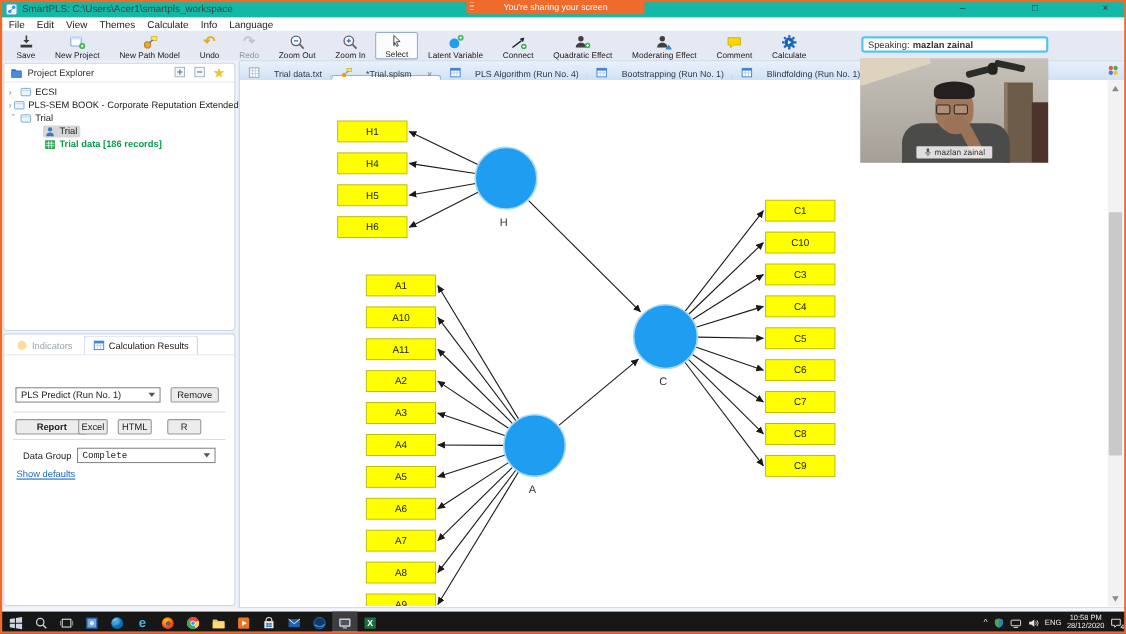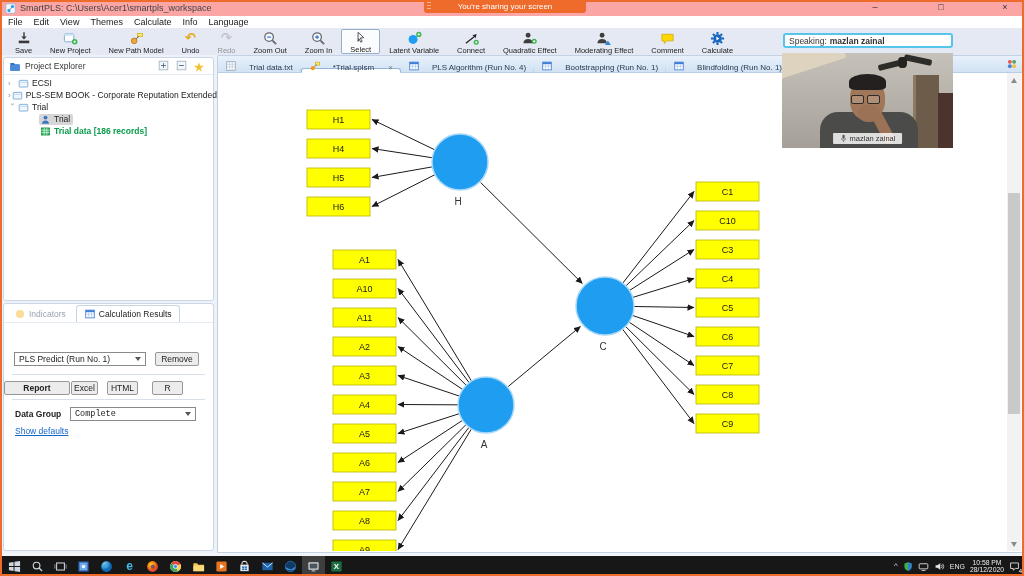--- a/index.html
+++ b/index.html
@@ -7,21 +7,21 @@
   #app{position:relative;width:1024px;height:576px;background:#eef1f7;font-family:"Liberation Sans",sans-serif;overflow:hidden;}
 
   
   #share-border{position:absolute;inset:0;border:2px solid #ee6b2c;pointer-events:none;z-index:90;}
   #share-banner{position:absolute;left:424px;top:0;width:162px;height:13px;background:#ee6b2c;color:#fff;
     font-size:8px;display:flex;align-items:center;justify-content:center;border-radius:0 0 3px 3px;z-index:91;}
   #share-banner .grip{position:absolute;left:3px;top:2px;width:4px;height:9px;
     background:repeating-linear-gradient(#f8b08a 0 1px,transparent 1px 3px);}
 
   
-  #titlebar{position:absolute;left:0;top:0;width:1024px;height:16px;background:#fca5a5;display:flex;align-items:center;font-size:9px;color:#444;}
+  #titlebar{position:absolute;left:0;top:0;width:1024px;height:16px;background:#14b8a6;display:flex;align-items:center;font-size:9px;color:#444;}
   #titlebar .icon{margin:0 4px 0 5px;display:inline-flex;}
   .winbtn{position:absolute;top:0;width:26px;height:15px;text-align:center;font-size:9px;color:#333;line-height:15px;}
   #win-min{left:862px;} #win-max{left:928px;} #win-close{left:992px;}
   #menubar{position:absolute;left:0;top:16px;width:1024px;height:12px;background:#fff;display:flex;align-items:center;gap:11px;padding-left:8px;font-size:9px;color:#222;}
   #toolbar{position:absolute;left:0;top:28px;width:1024px;height:27px;background:#e5e9f4;display:flex;align-items:flex-start;padding:1px 0 0 6px;}
   .tbtn{display:flex;flex-direction:column;align-items:center;justify-content:flex-start;padding:1px 8px 0;height:25px;font-size:7.5px;color:#222;border:1px solid transparent;border-radius:2px;}
   .tbtn .icon{height:14px;display:flex;align-items:center;}
   .tbtn .tlabel{margin-top:1px;white-space:nowrap;}
   .tbtn.pressed{background:#fbfcfe;border-color:#9aaccb;}
   .tbtn.disabled{opacity:.45;}
@@ -51,25 +51,25 @@
   .rtab .icon{display:inline-flex;}
   #res-body{position:relative;font-size:8.5px;color:#222;}
   .selectbox{position:absolute;height:14px;background:#fff;border:1px solid #8a8a8a;display:flex;align-items:center;justify-content:space-between;padding:0 4px;font-size:8.5px;}
   .selectbox .caret{width:0;height:0;border-left:3px solid transparent;border-right:3px solid transparent;border-top:4px solid #555;}
   #run-select{left:10px;top:29px;width:132px;}
   #remove-btn{left:151px;top:29px;width:44px;}
   .pbtn{position:absolute;height:14px;background:#ececec;border:1px solid #989898;border-radius:2px;display:flex;align-items:center;justify-content:center;font-size:8.5px;color:#222;}
   .hrline{position:absolute;left:8px;right:8px;height:1px;background:#d9dfe7;}
   #hr1{top:51px;} #hr2{top:76px;}
   #export-row .pbtn{top:58px;}
-  .xbtn0{left:0;width:66px;font-weight:bold;}
+  .xbtn0{left:10px;width:66px;font-weight:bold;}
   .xbtn1{left:67px;width:27px;}
   .xbtn2{left:103px;width:31px;}
   .xbtn3{left:148px;width:31px;}
-  #dg-label{position:absolute;left:11px;top:86px;font-weight:bold;}
+  #dg-label{position:absolute;left:17px;top:86px;font-weight:normal;}
   #dg-select{left:66px;top:84px;width:126px;font-family:Liberation Mono, monospace;}
   #show-defaults{position:absolute;left:11px;top:103px;color:#1866c8;text-decoration:underline;}
 
   
   #editor{position:absolute;left:217px;top:55px;width:806px;height:498px;background:#fff;border:1px solid #c2d2e4;border-radius:2px 2px 0 0;}
   #tabstrip{position:absolute;left:0;top:0;right:0;height:17px;background:linear-gradient(#e8f1fb,#d2e2f4);display:flex;align-items:stretch;border-bottom:1px solid #b9cde6;border-radius:2px 2px 0 0;}
   .etab{display:flex;align-items:flex-end;gap:12px;padding:0 7px;font-size:8px;color:#2a3b4d;border-right:1px solid #c4d6ea;white-space:nowrap;margin-top:12px;}
   .etab .icon{display:inline-flex;}
   .etab.active{background:#fff;border:1px solid #92b6da;border-bottom-color:#fff;border-radius:3px 3px 0 0;margin-bottom:-1px;}
   .etab .close{color:#777;font-size:8px;margin-left:2px;}

